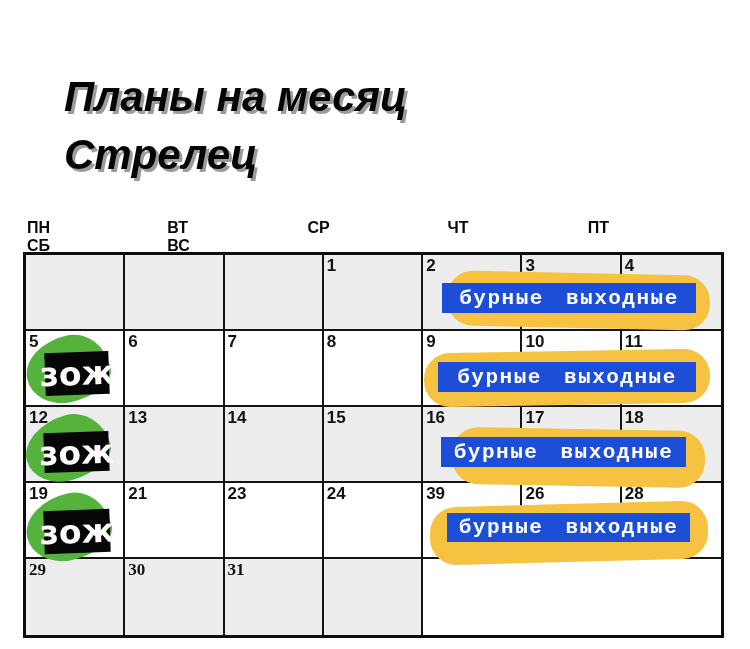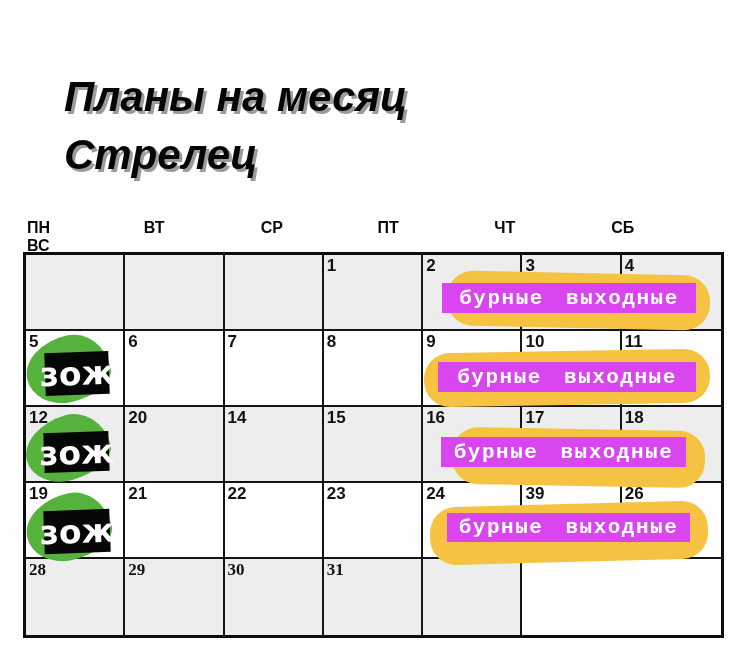--- a/index.html
+++ b/index.html
@@ -12,21 +12,21 @@
     position:absolute;left:16px;top:68px;width:100%;
     font-weight:bold;font-style:italic;color:#050505;padding-left:48px;
   }
   .title-line{
     font-size:42px;line-height:58px;letter-spacing:0px;
     text-shadow:3px 3px 0 #9b9b9b;
   }
   
   .weekdays{
     position:absolute;left:23px;top:219px;width:701px;height:30px;
-    display:grid;grid-template-columns:repeat(6,1fr);
+    display:grid;grid-template-columns:repeat(5,1fr);
   }
   .weekdays span{
     font-size:16px;font-weight:bold;color:#0a0a0a;padding-left:4px;
   }
   
   .grid{
     position:absolute;left:23px;top:252px;width:701px;height:386px;
     border:3px solid #0d0d0d;box-sizing:border-box;
     display:grid;grid-template-columns:repeat(7,1fr);
     grid-template-rows:76px 76px 76px 76px auto;
@@ -53,41 +53,41 @@
   .zozh-box{
     position:absolute;background:#060606;color:#fff;
     display:flex;align-items:center;justify-content:center;
     font-family:"DejaVu Sans", sans-serif;font-weight:bold;
     font-size:33px;letter-spacing:0px;transform:rotate(-2deg);
   }
   .blob-yellow{
     position:absolute;background:#f5c242;border-radius:26px;
   }
   .weekend-box{
-    position:absolute;background:#d946ef;color:#ffffff;
+    position:absolute;background:#1d4ed8;color:#ffffff;
     font-family:"Liberation Mono", monospace;font-weight:bold;
     font-size:21px;letter-spacing:1.5px;word-spacing:8px;
     display:flex;align-items:center;justify-content:center;
     white-space:nowrap;
   }
 </style>
 </head>
 <body>
 
 <div class="title">
   <div class="title-line">Планы на месяц</div>
   <div class="title-line">Стрелец</div>
 </div>
 
 <div class="weekdays">
   <span>ПН</span>
   <span>ВТ</span>
   <span>СР</span>
+  <span>ЧТ</span>
   <span>ПТ</span>
-  <span>ЧТ</span>
   <span>СБ</span>
   <span>ВС</span>
 </div>
 
 <div class="grid">
   <div class="cell">
       <span class="daynum"></span>
     </div>
   <div class="cell">
       <span class="daynum"></span>
@@ -127,21 +127,21 @@
       <span class="daynum">10</span>
     </div>
   <div class="cell">
       <span class="daynum">11</span>
     </div>
 
   <div class="cell">
       <span class="daynum">12</span>
     </div>
   <div class="cell">
-      <span class="daynum">20</span>
+      <span class="daynum">13</span>
     </div>
   <div class="cell">
       <span class="daynum">14</span>
     </div>
   <div class="cell">
       <span class="daynum">15</span>
     </div>
   <div class="cell">
       <span class="daynum">16</span>
     </div>
@@ -150,23 +150,20 @@
     </div>
   <div class="cell">
       <span class="daynum">18</span>
     </div>
 
   <div class="cell">
       <span class="daynum">19</span>
     </div>
   <div class="cell">
       <span class="daynum">21</span>
-    </div>
-  <div class="cell">
-      <span class="daynum">22</span>
     </div>
   <div class="cell">
       <span class="daynum">23</span>
     </div>
   <div class="cell">
       <span class="daynum">24</span>
     </div>
   <div class="cell">
       <span class="daynum">39</span>
     </div>

